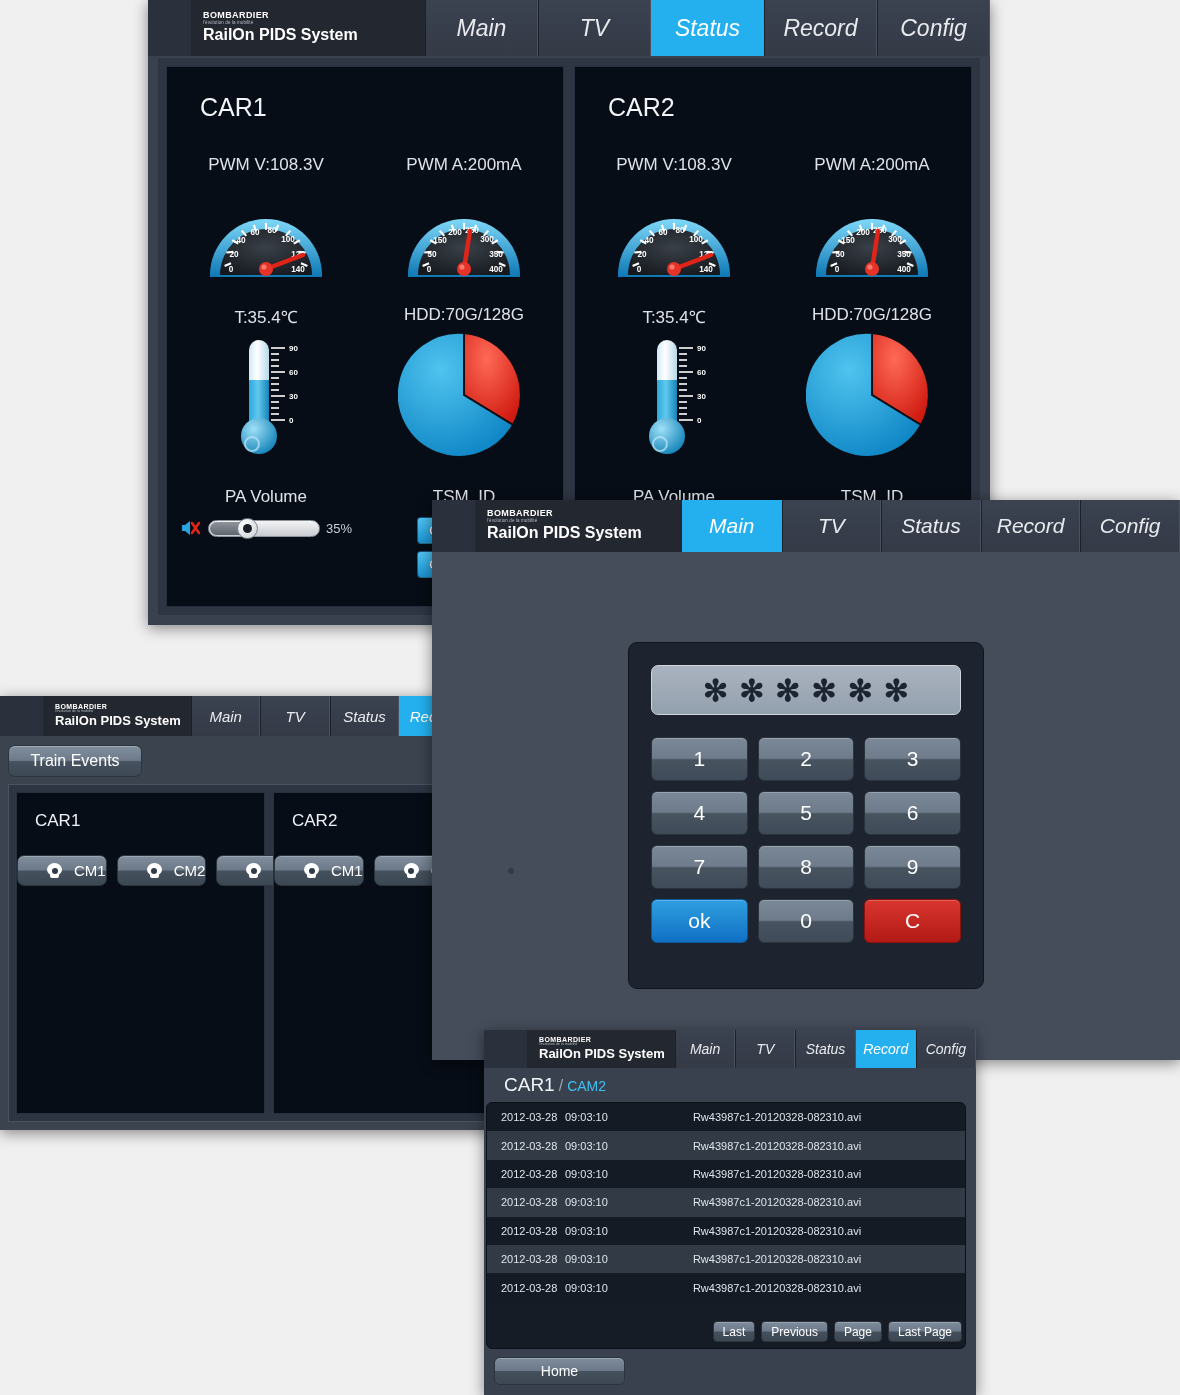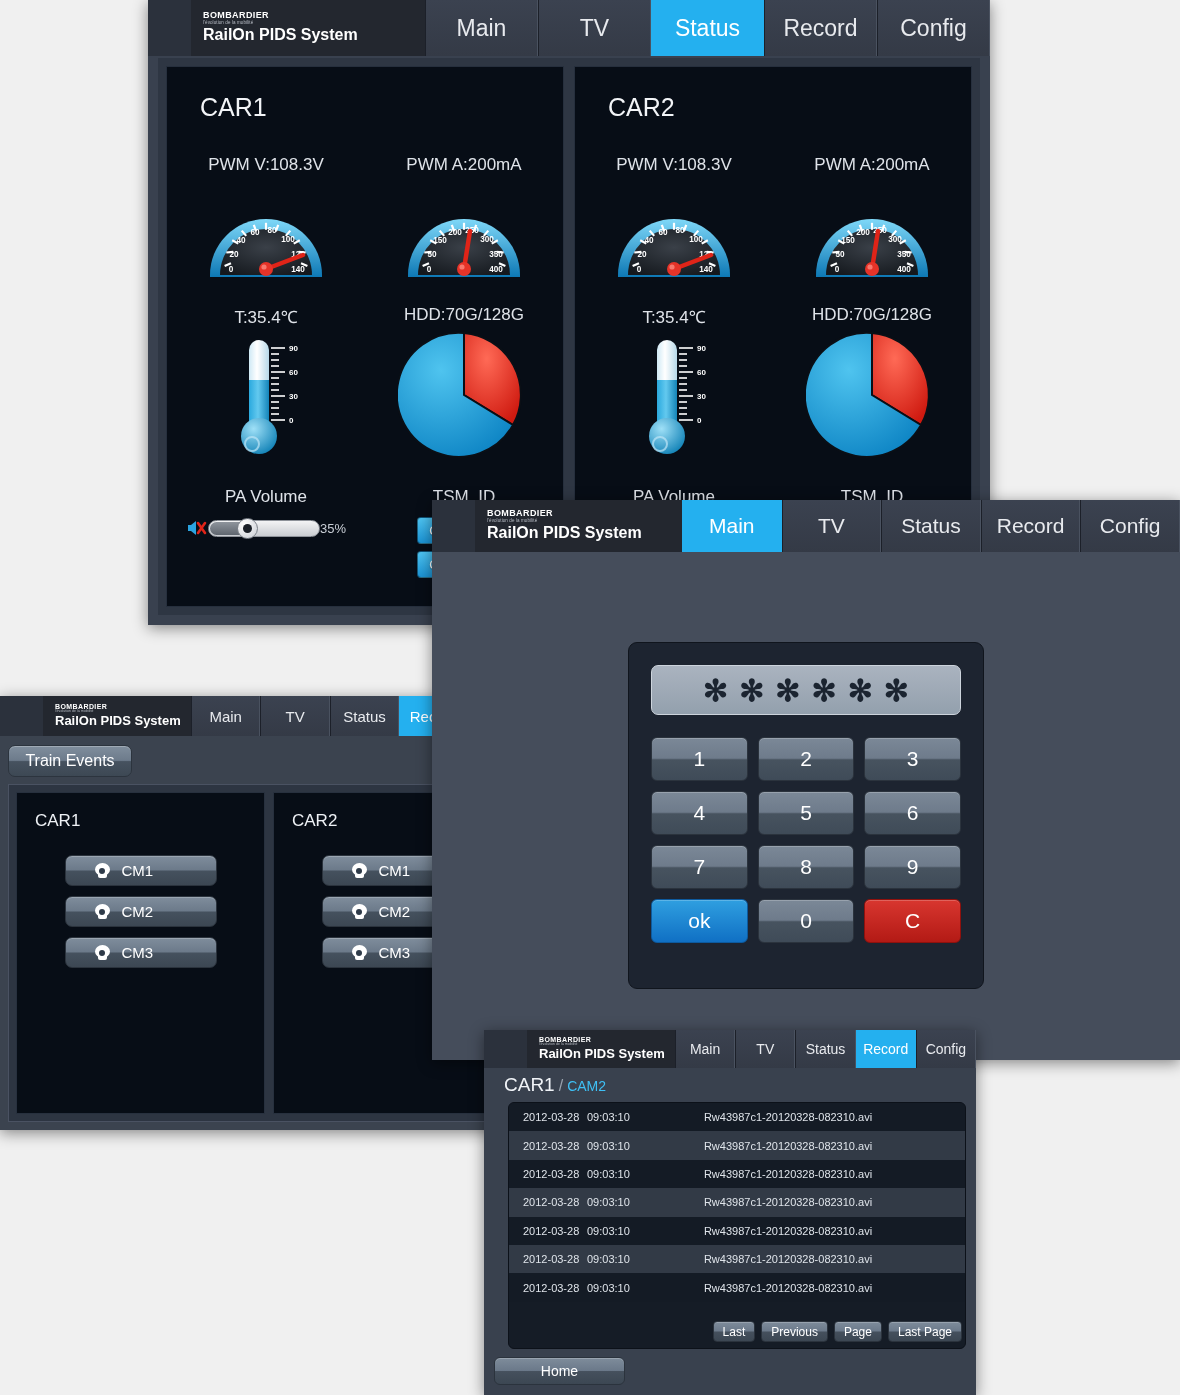--- a/index.html
+++ b/index.html
@@ -14,21 +14,21 @@
   
   .window { position: absolute; background: #3d4654; box-shadow: 0 3px 14px rgba(0,0,0,.45); }
   .topbar { display: flex; align-items: stretch; background: #2b313c; height: 100%; padding-left: 43px; }
   .brand {
     background: #23272f; color: #fff; display: flex; flex-direction: column;
     justify-content: center; padding: 0 12px; position: relative;
   }
   .brand-sup { font-size: 9px; font-weight: bold; letter-spacing: .4px; line-height: 1.05; }
   .brand-tag { font-size: 4.5px; letter-spacing: .1px; color: #b9bec6; line-height: 1.05; }
   .brand-main { font-size: 16px; font-weight: bold; line-height: 1.15; margin-top: 1px; white-space: nowrap; }
-  .tabs { display: flex; flex: 1; }
+  .tabs { display: flex; flex: 1; font-style: italic; }
   .tab {
     flex: 1; display: flex; align-items: center; justify-content: center;
     color: #e8eaee; font-size: 21px; border-left: 1px solid #1c2029;
     border-right: 1px solid #4a5260; background: linear-gradient(180deg,#3b4250,#343a46);
     cursor: pointer; user-select: none;
   }
   .tab.active { background: #24b0ef; color: #fff; border-color: #24b0ef; }
 
   
   #win-status { left: 148px; top: 0; width: 842px; height: 625px; background: #39414f; }
@@ -44,21 +44,21 @@
   .gauge-row { position: absolute; display: flex; width: 100%; }
 
   .gauge-wrap { flex: 1; text-align: center; }
   .gauge { width: 120px; height: 96px; margin: 8px auto 0; position: relative; }
 
   .thermo-pie-row { position: absolute; display: flex; width: 100%; }
   .thermo-cell, .pie-cell { flex: 1; text-align: center; }
 
   .pa-row { position: absolute; display: flex; width: 100%; }
   .pa-cell { flex: 1; text-align: center; }
-  .slider-line { display: flex; align-items: center; justify-content: center; gap: 0; margin-top: 12px; }
+  .slider-line { display: flex; align-items: center; justify-content: center; gap: 6px; margin-top: 12px; }
   .slider-track {
     width: 112px; height: 17px; border-radius: 9px;
     background: linear-gradient(180deg,#f3f4f5,#c9ccd1);
     border: 1px solid #8d9299; position: relative;
   }
   .slider-fill { position: absolute; left: 1px; top: 1px; bottom: 1px; width: 35%;
     border-radius: 8px 0 0 8px; background: linear-gradient(180deg,#8e949c,#5f666f); }
   .slider-knob { position: absolute; left: 35%; top: -3px; width: 21px; height: 21px;
     margin-left: -10px; border-radius: 50%;
     background: radial-gradient(circle at 35% 30%, #ffffff, #c8ccd2);
@@ -102,32 +102,32 @@
 
   
   #win-rec { left: 0; top: 696px; width: 538px; height: 434px; background: #3b434f; }
   #win-rec .topbar { height: 40px; }
   #win-rec .brand { width: 148px; }
   #win-rec .brand-main { font-size: 13px; }
   #win-rec .brand-sup { font-size: 7px; }
   #win-rec .brand-tag { font-size: 3.4px; }
   #win-rec .tab { font-size: 15px; }
   .train-events-btn {
-    position: absolute; left: 8px; top: 49px; width: 124px; height: 32px; border-radius: 7px;
+    position: absolute; left: 8px; top: 49px; width: 134px; height: 32px; border-radius: 7px;
     background: linear-gradient(180deg,#808e9d 0%,#6d7b8b 48%,#46525f 52%,#3d4854 100%);
     border: 1px solid #2c343e; color: #fff; font-size: 16px;
     display: flex; align-items: center; justify-content: center; cursor: pointer;
     box-shadow: inset 0 1px 0 rgba(255,255,255,.25);
   }
   .rec-body { position: absolute; left: 8px; top: 88px; right: 8px; bottom: 8px;
     display: flex; gap: 8px; background: #2d3542; border: 1px solid #4a5262; padding: 7px; }
   .cam-panel { flex: 1; background: #070d16; border: 1px solid #27303e; position: relative; }
   .cam-title { color: #eef1f5; font-size: 17px; position: absolute; left: 18px; top: 18px; }
   .cam-list { position: absolute; left: 0; right: 0; top: 62px; display: flex;
-    flex-direction: column; align-items: center; gap: 10px; }
+    flex-direction: row; align-items: center; gap: 10px; }
   .cam-btn {
     width: 152px; height: 31px; border-radius: 7px; display: flex; align-items: center; gap: 11px;
     padding-left: 28px; color: #fff; font-size: 15px; cursor: pointer;
     background: linear-gradient(180deg,#7f8d9c 0%,#6c7a8a 48%,#45515e 52%,#3c4753 100%);
     border: 1px solid #2b333d; box-shadow: inset 0 1px 0 rgba(255,255,255,.22);
   }
   .cam-icon { width: 17px; height: 15px; position: relative; flex: none; }
   .cam-icon::before { content:''; position:absolute; left:1px; top:0; width:15px; height:13px;
      border-radius:50%; background:#fff; }
   .cam-icon::after { content:''; position:absolute; left:4px; top:11px; width:9px; height:4px;
@@ -139,21 +139,21 @@
   #win-files { left: 484px; top: 1030px; width: 492px; height: 365px; background: #39414e; }
   #win-files .topbar { height: 38px; }
   #win-files .brand { width: 148px; }
   #win-files .brand-main { font-size: 13px; }
   #win-files .brand-sup { font-size: 7px; }
   #win-files .brand-tag { font-size: 3.4px; }
   #win-files .tab { font-size: 14px; }
   .crumb { position: absolute; left: 20px; top: 44px; font-size: 19px; color: #f0f3f7; }
   .crumb .sep { color: #9aa3ae; margin: 0 4px; font-size: 16px; }
   .crumb .cam { color: #3ec0f5; font-size: 14px; }
-  .file-table { position: absolute; left: 24px; top: 72px; right: 10px; height: 247px;
+  .file-table { position: absolute; left: 2px; top: 72px; right: 10px; height: 247px;
     background: #151c26; border-radius: 6px; overflow: hidden; border: 1px solid #0c1119; }
   .file-row { display: flex; align-items: center; height: 28.4px; font-size: 11px; color: #dfe4ea; }
   .file-row:nth-child(odd) { background: #141b25; }
   .file-row:nth-child(even) { background: #323a46; }
   .f-date { width: 78px; padding-left: 14px; }
   .f-time { width: 80px; }
   .f-name { flex: 1; text-align: center; padding-right: 56px; }
   .pager { position: absolute; right: 14px; top: 291px; display: flex; gap: 6px; }
   .pg-btn {
     height: 21px; padding: 0 9px; border-radius: 4px; color: #fff; font-size: 12px;

